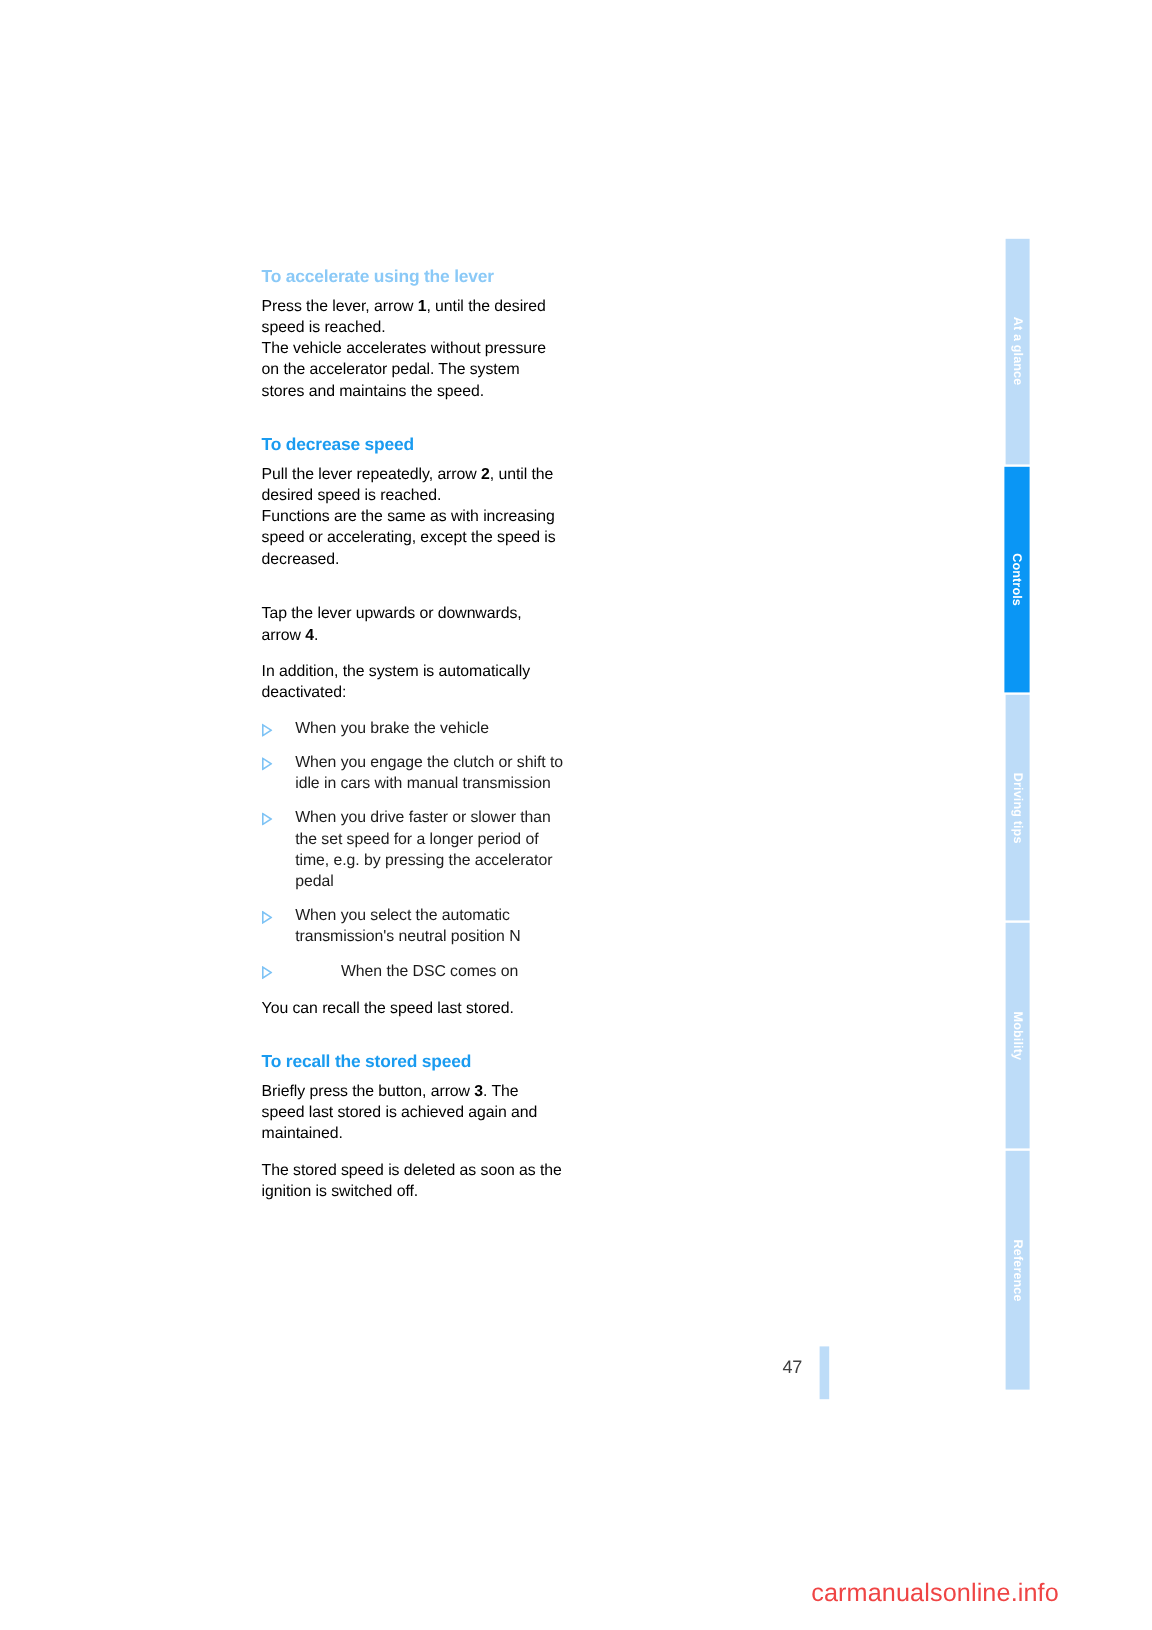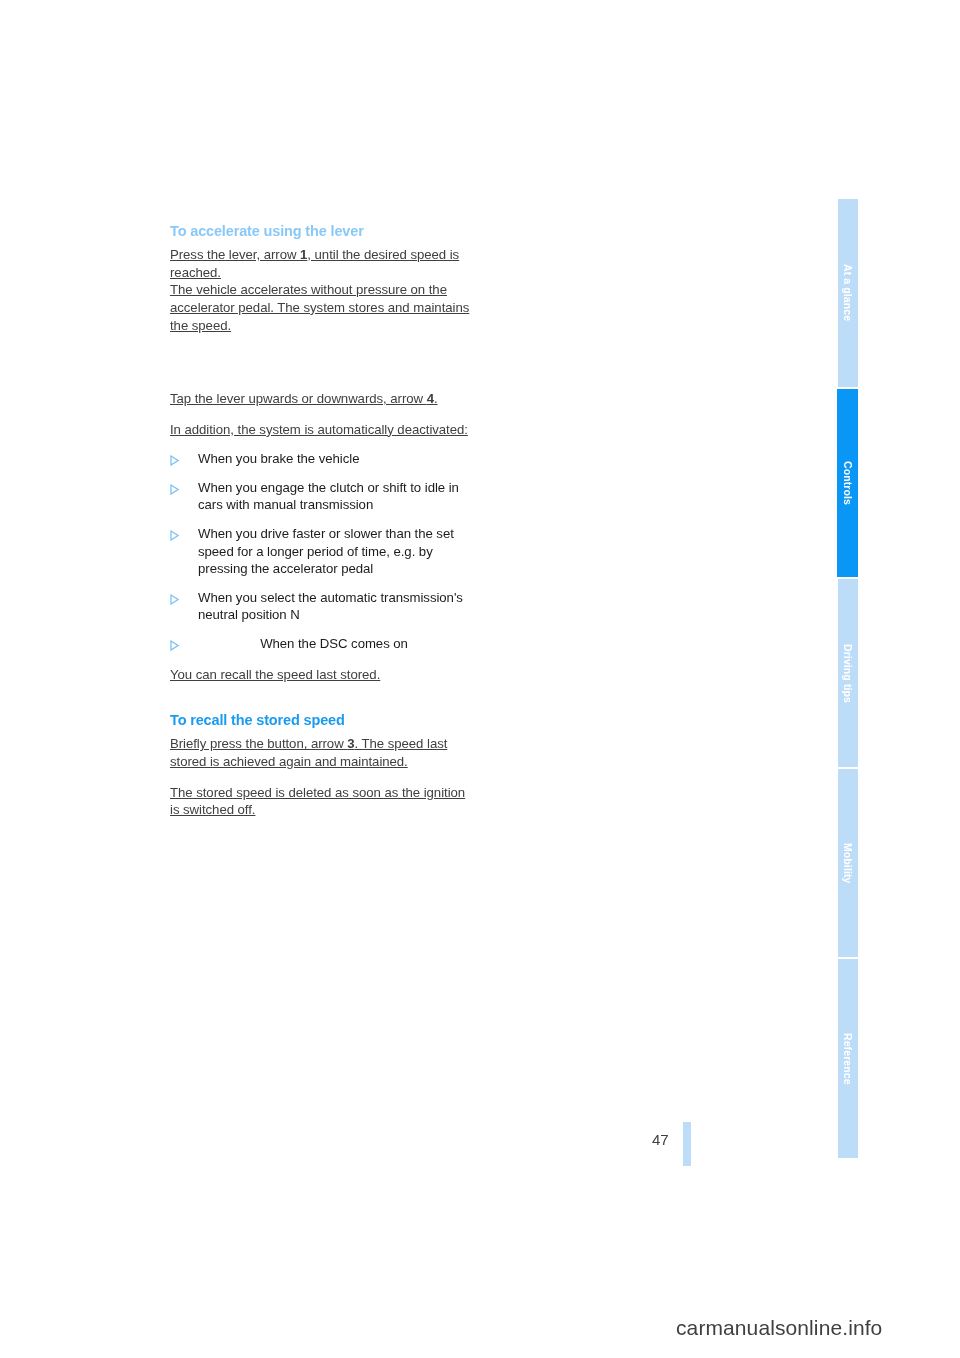--- a/index.html
+++ b/index.html
@@ -16,39 +16,38 @@
   }
 
   
   #content-column {
     position: absolute;
     left: 170px;
     top: 222px;
     width: 300px;
   }
 
-  .section { margin-bottom: 0; }
+  .section { margin-bottom: 0; margin-left: 48px; }
 
   .section-heading {
     font-size: 14.5px;
     font-weight: bold;
     color: #1a9bf0;
     letter-spacing: -0.15px;
     margin: 0 0 6px 0;
     line-height: 1.25;
   }
   .section-heading.faded { color: #8ac9f7; }
 
   .body-para {
     font-size: 13.2px;
     line-height: 17.6px;
-    color: #404040;
+    color: #000000;
     margin: 0;
     letter-spacing: -0.05px;
-    text-decoration: underline;
   }
   .body-para + .body-para { margin-top: 0; }
   .body-para.spaced { margin-top: 13px; }
 
   .gap-after-block { height: 28px; }
 
   b, .bold { font-weight: bold; }
 
   
   .bullet-list {
@@ -131,38 +130,43 @@
     height: 44px;
     background: #bddcf8;
   }
 
   
   #watermark {
     position: absolute;
     left: 676px;
     top: 1316px;
     font-size: 21px;
-    color: #404040;
+    color: #ef4444;
     letter-spacing: 0.1px;
     font-family: "Liberation Sans", sans-serif;
   }
 </style>
 </head>
 <body>
 
 <div id="content-column">
 
   <div class="section">
     <h2 class="section-heading faded">To accelerate using the lever</h2>
     <p class="body-para">Press the lever, arrow&nbsp;<b>1</b>, until the desired speed is reached.</p>
     <p class="body-para">The vehicle accelerates without pressure on the accelerator pedal. The system stores and maintains the speed.</p>
   </div>
 
   <div class="gap-after-block"></div>
 
+  <div class="section">
+    <h2 class="section-heading">To decrease speed</h2>
+    <p class="body-para">Pull the lever repeatedly, arrow&nbsp;<b>2</b>, until the desired speed is reached.</p>
+    <p class="body-para">Functions are the same as with increasing speed or accelerating, except the speed is decreased.</p>
+  </div>
 
   <div class="gap-after-block"></div>
 
   <div class="section">
     <p class="body-para">Tap the lever upwards or downwards, arrow&nbsp;<b>4</b>.</p>
     <p class="body-para spaced">In addition, the system is automatically deactivated:</p>
 
     <ul class="bullet-list">
       <li class="bullet-item">
         <span class="bullet-marker">

